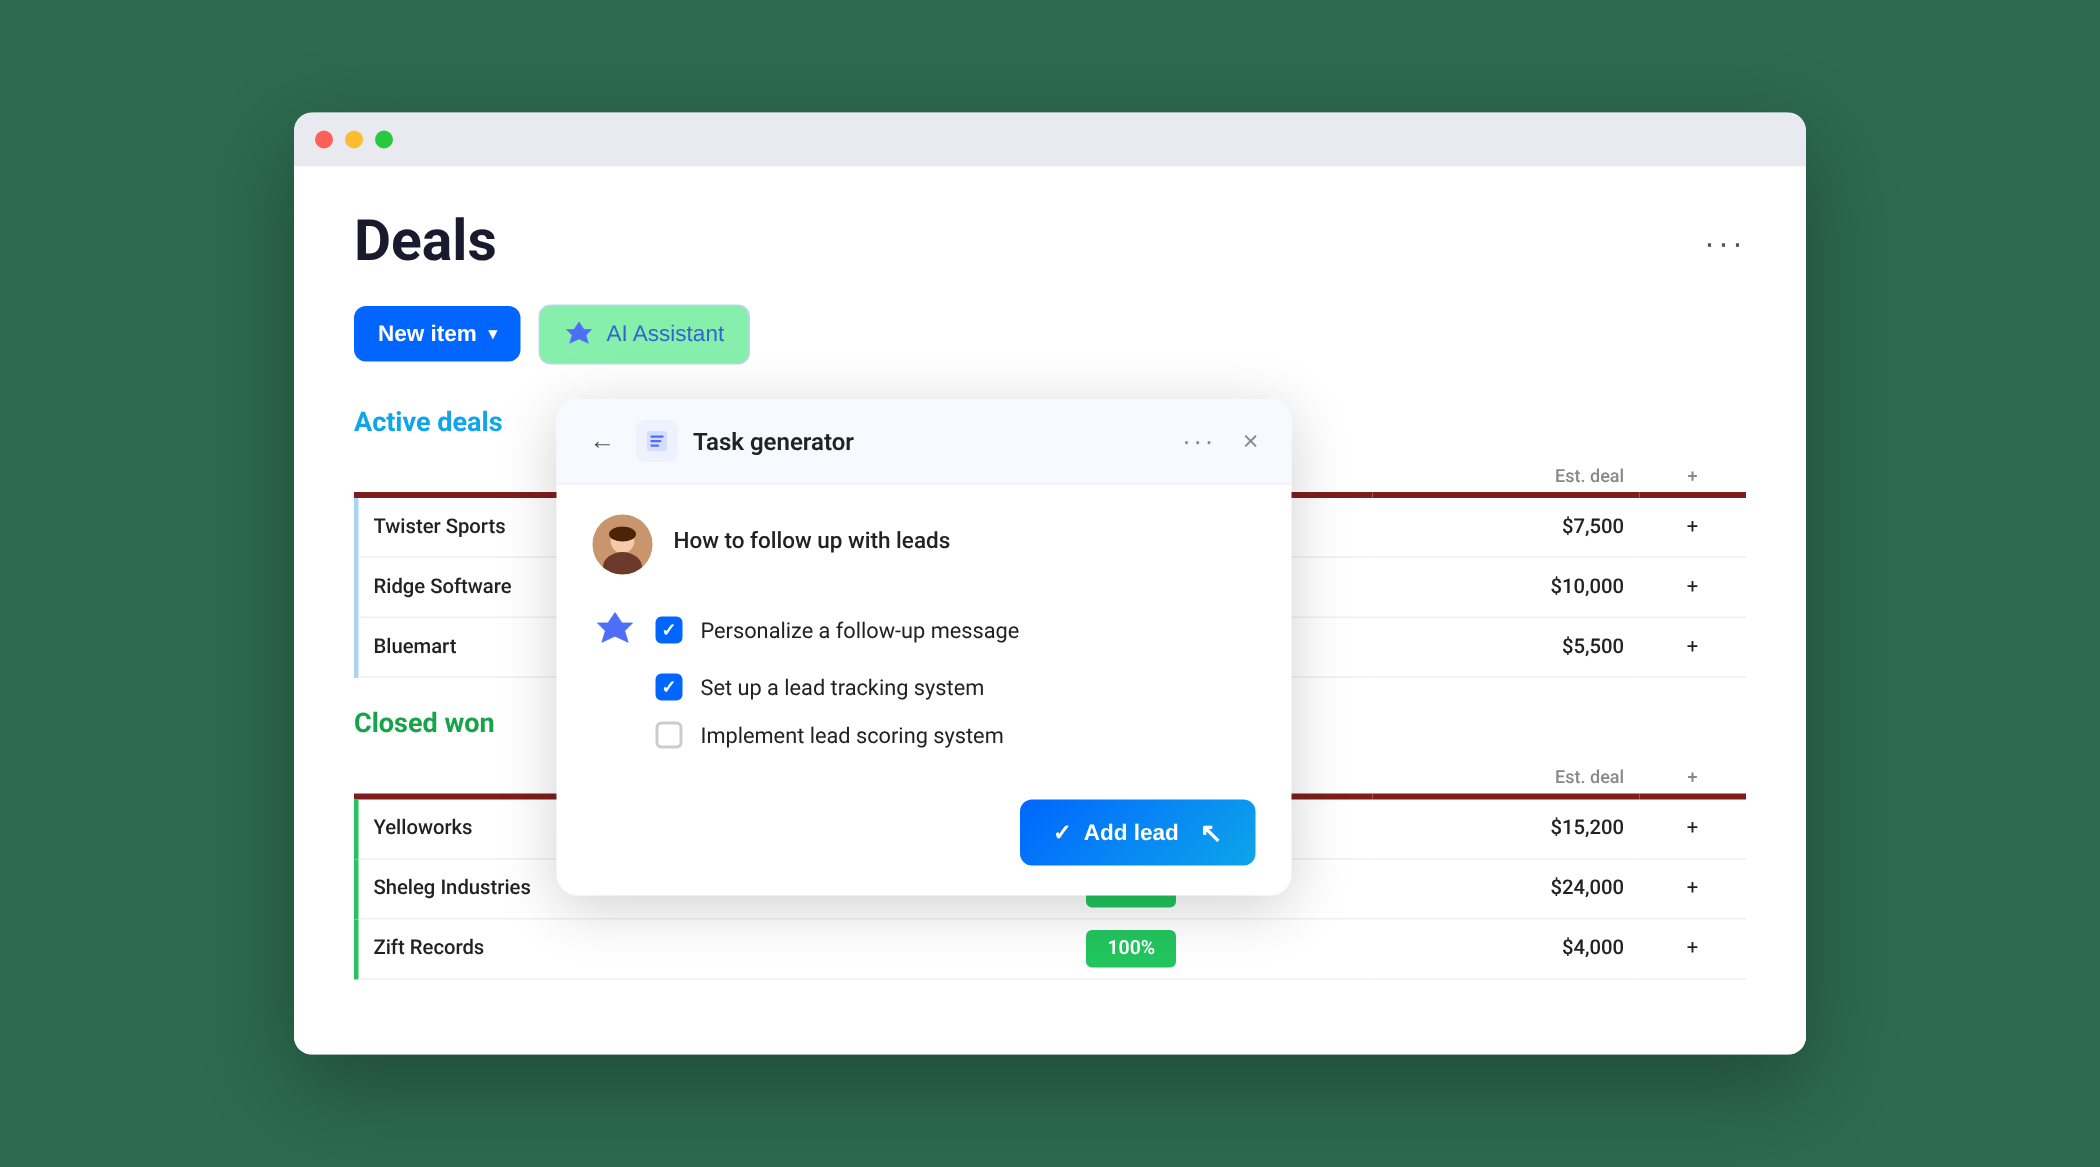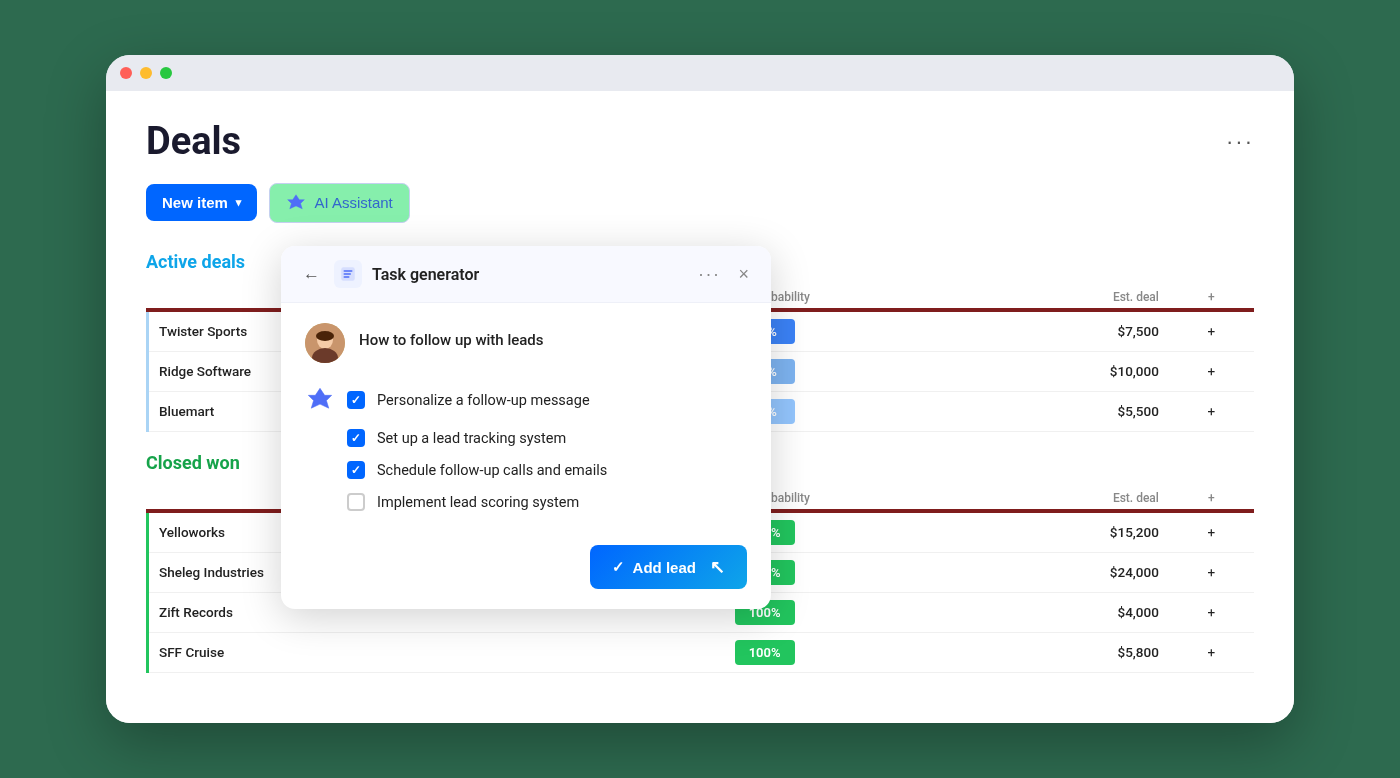--- a/index.html
+++ b/index.html
@@ -5,24 +5,24 @@
     * { box-sizing: border-box; margin: 0; padding: 0; }
     body {
       background: #2d6a4f;
       display: flex;
       align-items: center;
       justify-content: center;
       min-height: 100vh;
       font-family: -apple-system, BlinkMacSystemFont, 'Segoe UI', Roboto, sans-serif;
     }
     .browser-window {
-      width: 1188px;
+      width: 1008px;
       min-height: 620px;
       background: #f0f2f8;
-      border-radius: 24px;
+      border-radius: 12px;
       overflow: hidden;
       box-shadow: 0 20px 60px rgba(0,0,0,0.3);
       position: relative;
     }
     .browser-titlebar {
       background: #e8eaf0;
       height: 36px;
       display: flex;
       align-items: center;
       padding: 0 14px;
@@ -422,28 +422,20 @@
     <td class="add-col">+</td>
   </tr>
               <tr>
     <td class="company won">Zift Records</td>
     <td style="text-align:center">
       <span class="prob-badge prob-100">100%</span>
     </td>
     <td class="est-deal">$4,000</td>
     <td class="add-col">+</td>
   </tr>
-              <tr>
-    <td class="company won">SFF Cruise</td>
-    <td style="text-align:center">
-      <span class="prob-badge prob-100">100%</span>
-    </td>
-    <td class="est-deal">$5,800</td>
-    <td class="add-col">+</td>
-  </tr>
             </tbody>
         </table>
       </div>
     </div>
 
     <div class="modal-overlay">
       <div class="modal-header">
         <button class="modal-back-btn">←</button>
         <div class="modal-icon">
           <svg width="18" height="18" viewBox="0 0 24 24" fill="none">
@@ -481,25 +473,20 @@
     <div class="checkbox checked"></div>
     <span class="task-label">Personalize a follow-up message</span>
   </li>
             <li class="task-item">
     <div style="width:30px;flex-shrink:0"></div>
     <div class="checkbox checked"></div>
     <span class="task-label">Set up a lead tracking system</span>
   </li>
             <li class="task-item">
     <div style="width:30px;flex-shrink:0"></div>
-    <div class="checkbox checked"></div>
-    <span class="task-label">Schedule follow-up calls and emails</span>
-  </li>
-            <li class="task-item">
-    <div style="width:30px;flex-shrink:0"></div>
     <div class="checkbox "></div>
     <span class="task-label">Implement lead scoring system</span>
   </li>
           </ul>
       </div>
 
       <div class="modal-footer">
         <button class="btn-add-items">
           <span>✓</span>
           <span>Add lead</span>

